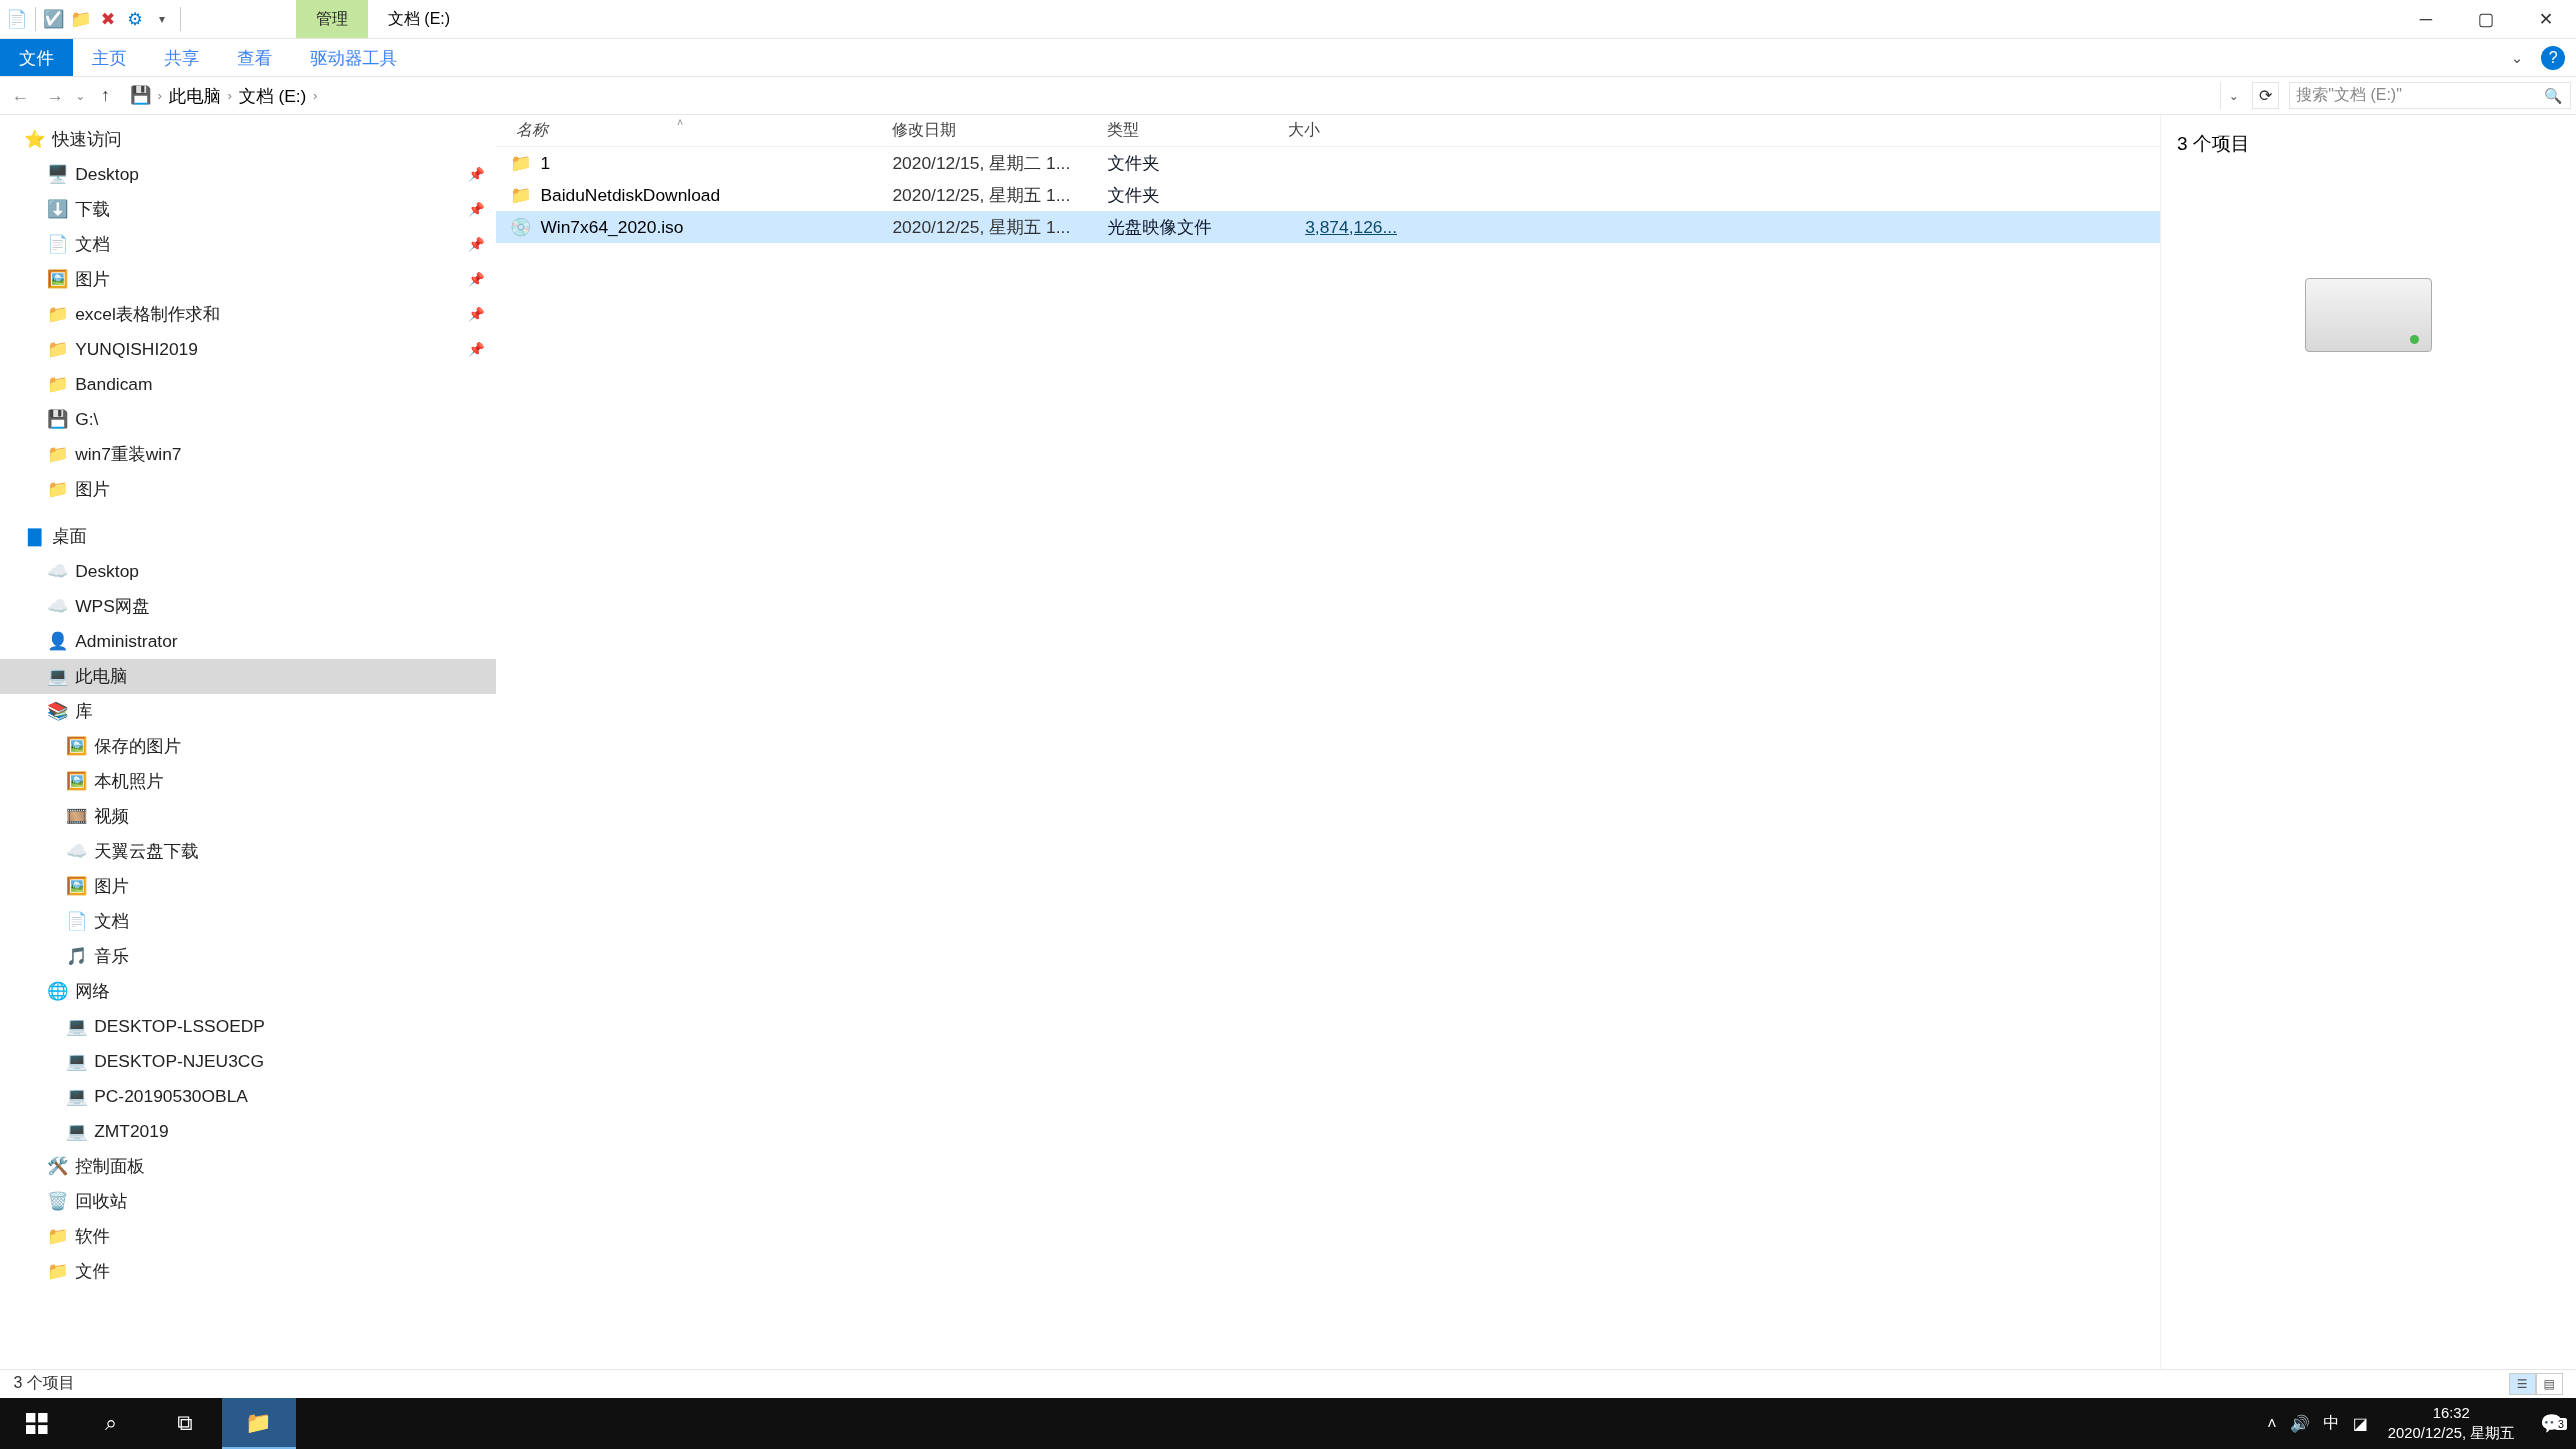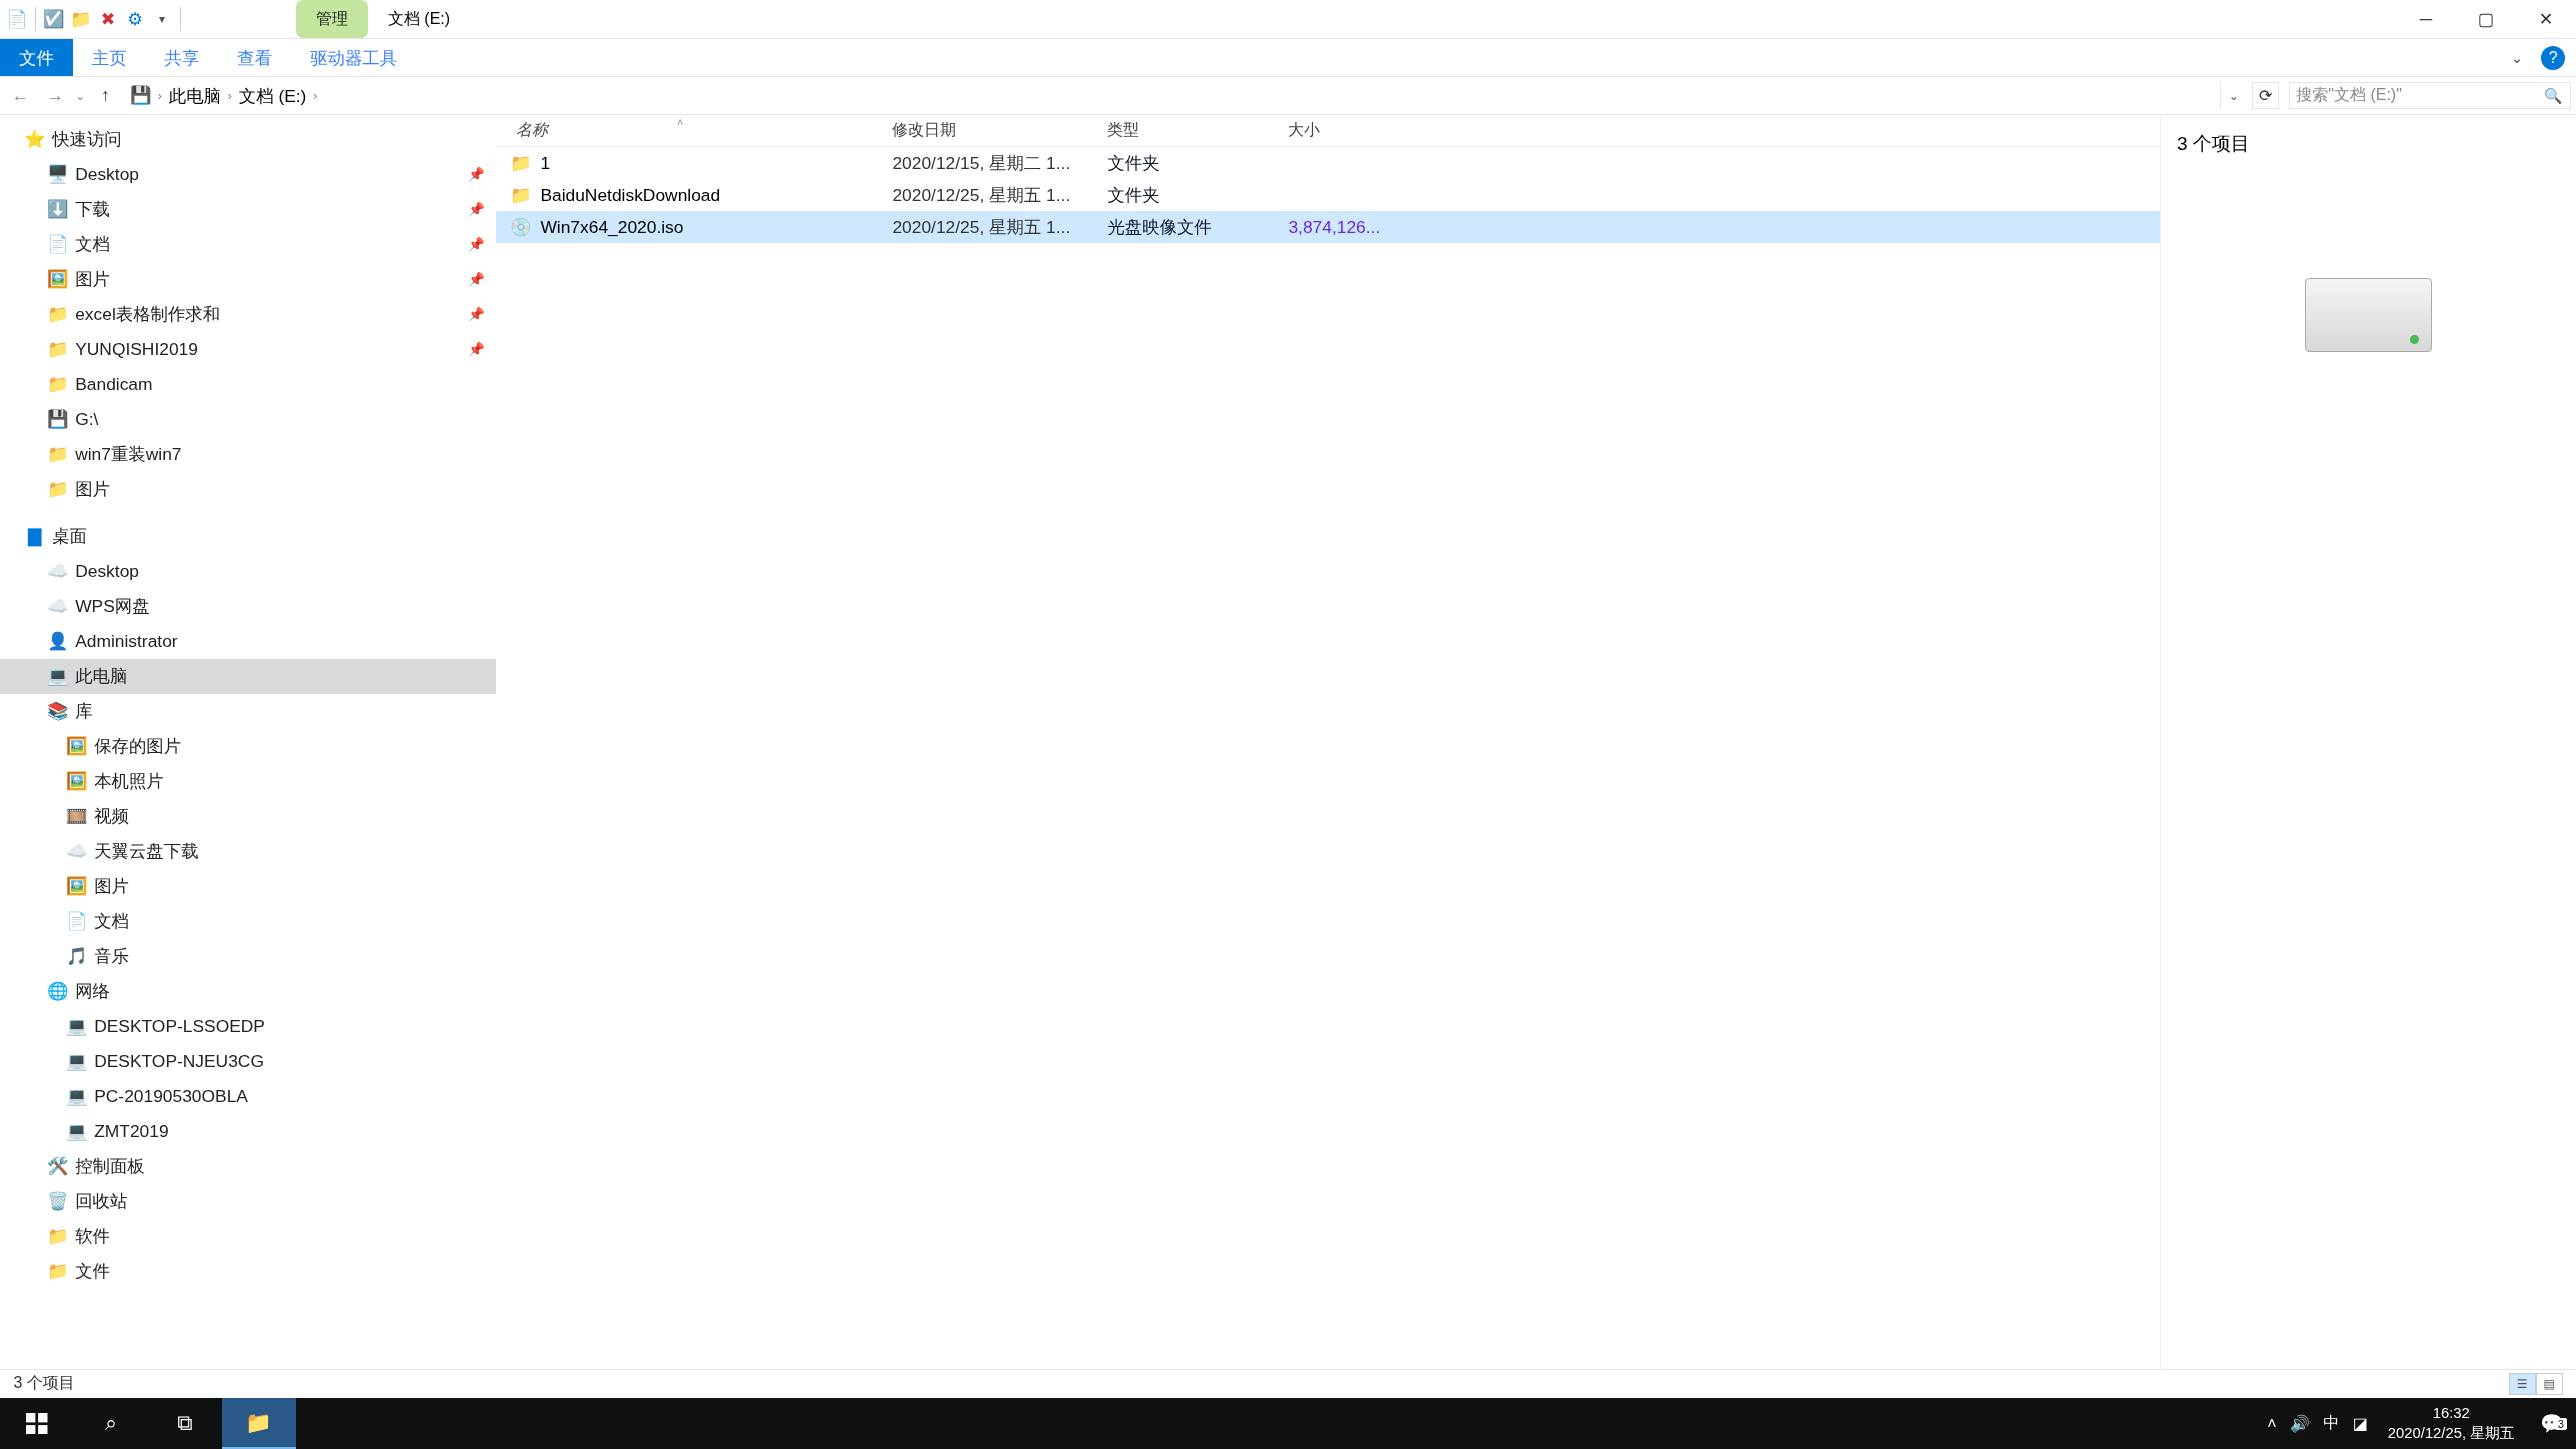--- a/index.html
+++ b/index.html
@@ -4,21 +4,21 @@
 <style>
 * { margin: 0; padding: 0; box-sizing: border-box; font-family: "Microsoft YaHei", "Segoe UI", sans-serif; }
 html, body { width: 2576px; height: 1449px; overflow: hidden; background: #ffffff; }
 
 
 .titlebar { height: 39px; background: #ffffff; display: flex; align-items: stretch; border-bottom: 0.7px solid #e5e5e5; }
 .qat { display: flex; align-items: center; gap: 4px; padding: 0 5.4px; }
 .qat .qitem { width: 23px; height: 23px; display: flex; align-items: center; justify-content: center; font-size: 17.4px; }
 .qat .sep { width: 0.7px; height: 24px; background: #ccc; margin: 0 2.7px; }
 .tab-group { display: flex; align-items: stretch; margin-left: 107px; }
-.ctx-tab { background: #c3e59e; color: #222; display: flex; align-items: center; padding: 0 20px; font-size: 16px; border-radius: 7px; }
+.ctx-tab { background: #c3e59e; color: #222; display: flex; align-items: center; padding: 0 20px; font-size: 16px; }
 .title-tab { display: flex; align-items: center; padding: 0 20px; font-size: 16px; }
 .winctl { margin-left: auto; display: flex; }
 .winbtn { width: 60px; display: flex; align-items: center; justify-content: center; font-size: 17.4px; color: #333; }
 .helpdot { width: 24px; height: 24px; border-radius: 50%; background: #0078d7; color: #fff; display: flex; align-items: center; justify-content: center; font-size: 16px; margin: 6.7px 10.7px 0 5.4px; }
 
 
 .ribbon { height: 38px; display: flex; align-items: stretch; border-bottom: 0.7px solid #e5e5e5; }
 .ribbon .rtab { padding: 0 19px; display: flex; align-items: center; font-size: 17.4px; color: #3b82f6; }
 .ribbon .rtab.file { background: #0078d7; color: #fff; }
 .ribbon-collapse { margin-left: auto; width: 38px; display: flex; align-items: center; justify-content: center; font-size: 14.8px; color: #555; }
@@ -55,21 +55,21 @@
 .col-name .sorticon { position:absolute; left: 181px; top:-4px; font-size:10.7px; color:#888;}
 .col-date { width: 215px; }
 .col-type { width: 181px; }
 .col-size { width: 114px; text-align: left; }
 .row { height: 32px; display: flex; align-items: center; font-size: 17.4px; }
 .row.selected { background: #cde8ff; }
 .row .ficon { width: 23px; display:inline-flex; justify-content:center; margin-left: 13.4px; margin-right: 8px; font-size:17.4px; }
 .row .fname { width: 352px; white-space: nowrap; overflow: hidden; text-overflow: ellipsis; }
 .row .fdate { width: 215px; color: #333; }
 .row .ftype { width: 181px; color: #0f172a; }
-.row .fsize { width: 114px; color:#6d28d9; padding-right: 5.4px;}
+.row .fsize { width: 114px; text-align: right; color:#0c4a6e; padding-right: 5.4px; text-decoration: underline;}
 
 .preview { width: 416px; border-left: 0.7px solid #f0f0f0; padding: 16px; font-size: 19px; }
 .drive-img { margin: 121px auto 0; width: 127px; height: 74px; background: linear-gradient(#f4f4f4,#d8d8d8); border:0.7px solid #aaa; border-radius: 4px; position:relative; }
 .drive-img::after { content:""; position:absolute; right:12px; bottom:6.7px; width:9.4px; height:9.4px; background:#49b84f; border-radius:50%; }
 
 
 .status { height: 29.5px; border-top: 0.7px solid #e5e5e5; display: flex; align-items: center; padding: 0 13.4px; font-size: 16px; color: #333; }
 .viewbtns { margin-left:auto; display:flex; }
 .viewbtn { width:27px; height:21.5px; border:0.7px solid #ccc; display:flex; align-items:center; justify-content:center; font-size:12px; color:#555;}
 .viewbtn.active { background:#cde8ff; }

